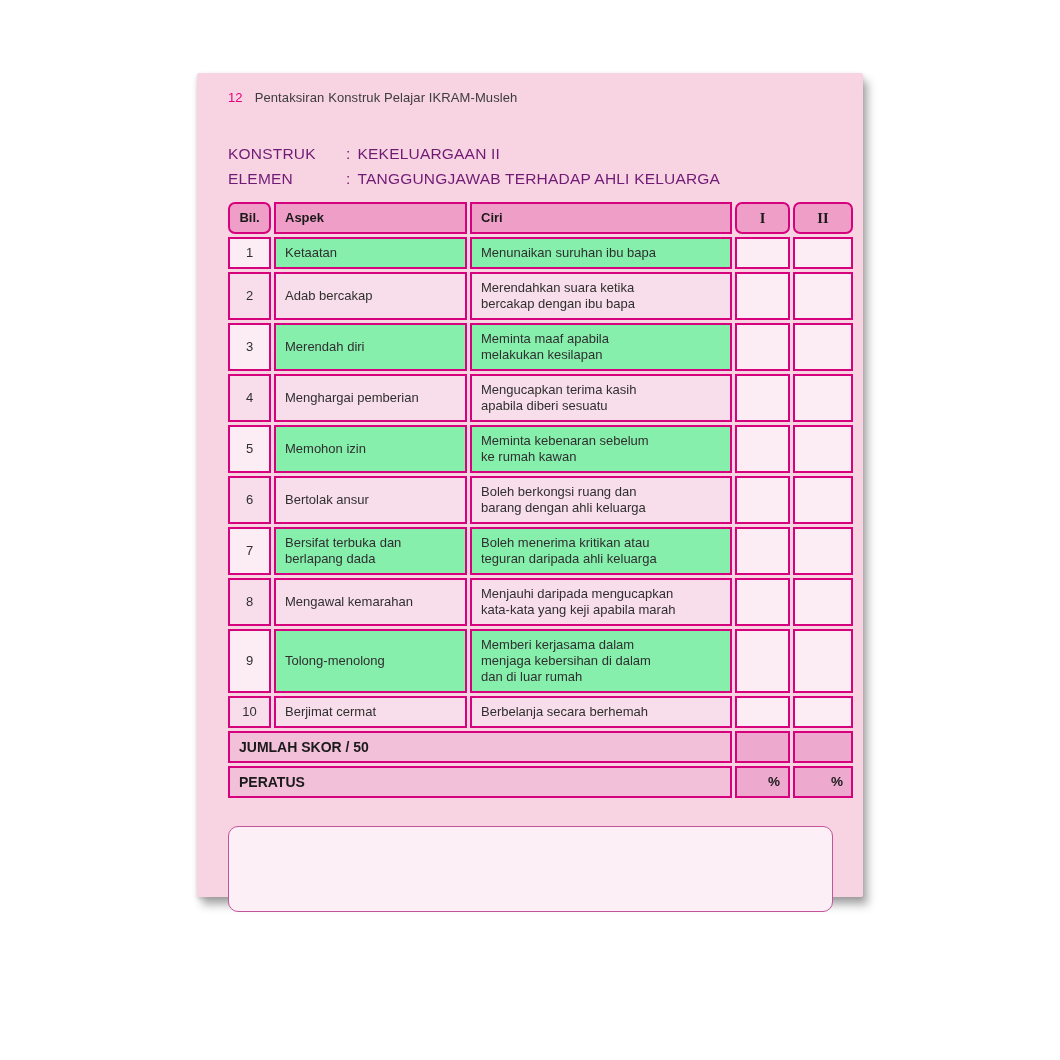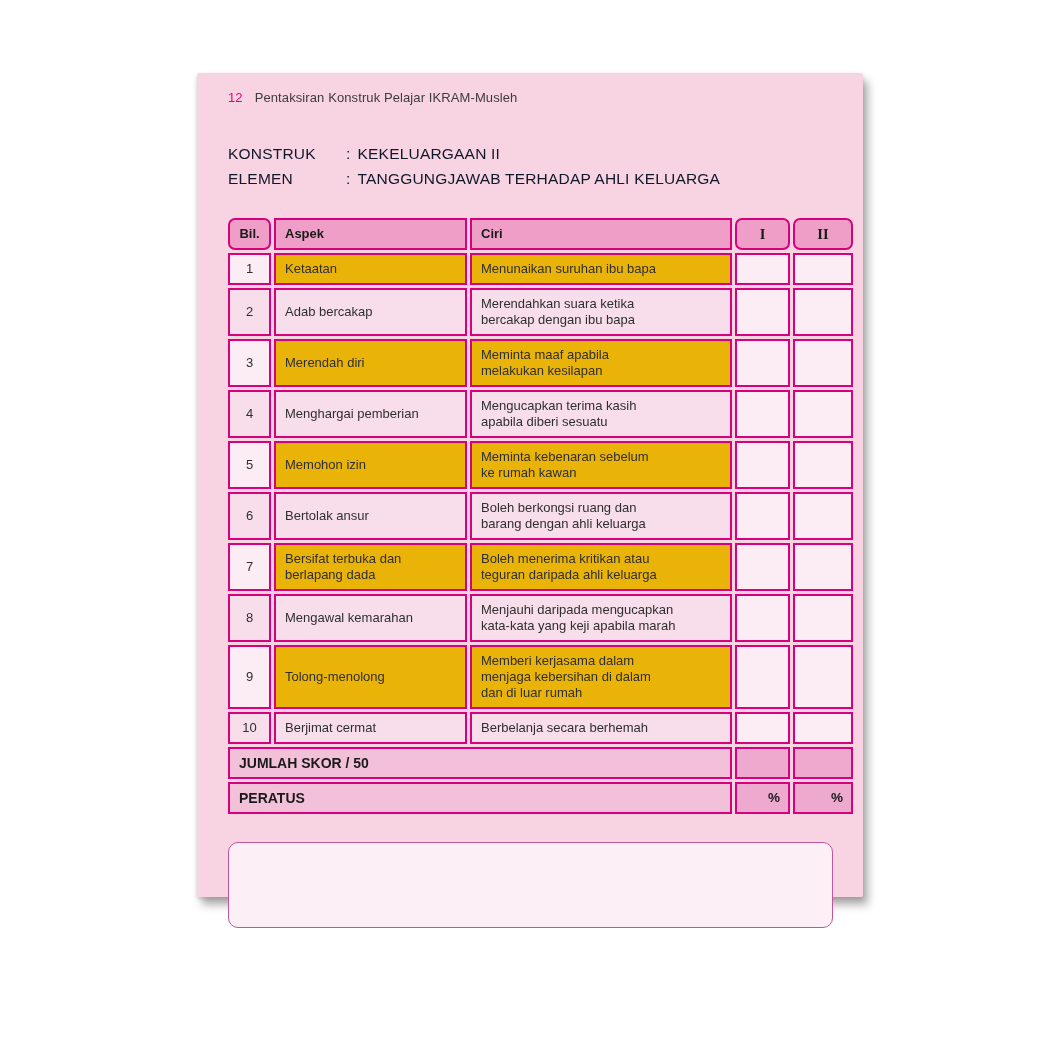--- a/index.html
+++ b/index.html
@@ -24,21 +24,21 @@
   .page-header {
     font-size:13px;
     color:#3c3c3c;
     margin-bottom:36px;
     letter-spacing:0.1px;
   }
   .page-number {
     color:#e5007d;
     margin-right:12px;
   }
-  .info-section { margin-bottom:27px; font-size:15.5px; color:#0f172a; }
+  .info-section { margin-bottom:11px; font-size:15.5px; color:#701a75; }
   .info-row { display:flex; line-height:25px; letter-spacing:0.2px; }
   .info-label { width:118px; flex:0 0 118px; }
   .info-sep { margin-right:7px; }
   table.assessment {
     border-collapse:separate;
     border-spacing:3px;
     table-layout:fixed;
     width:613px;
     margin-left:-3px;
     margin-top:-3px;
@@ -59,21 +59,21 @@
   th.hdr {
     background:#ef9fc7;
     text-align:left;
     font-weight:bold;
     color:#1a1a1a;
     padding-top:7px; padding-bottom:7px;
   }
   th.hdr.center { text-align:center;border-radius:7px; }
   th.hdr.roman { font-family:"Liberation Serif", serif; font-size:14.5px; }
   td.bil { text-align:center; background:#fcecf4; }
-  td.aspek, td.ciri { background:#eab308; white-space:pre-line; }
+  td.aspek, td.ciri { background:#86efac; white-space:pre-line; }
   td.score { background:#fcecf4; }
   tr.alt td.bil, tr.alt td.aspek, tr.alt td.ciri { background:#f8deea; }
   tr.summary td.sum-label {
     background:#f3c0da;
     font-weight:bold;
     font-size:14px;
     color:#1a1a1a;
     padding-right:12px;
   }
   tr.summary td.sum-score {

